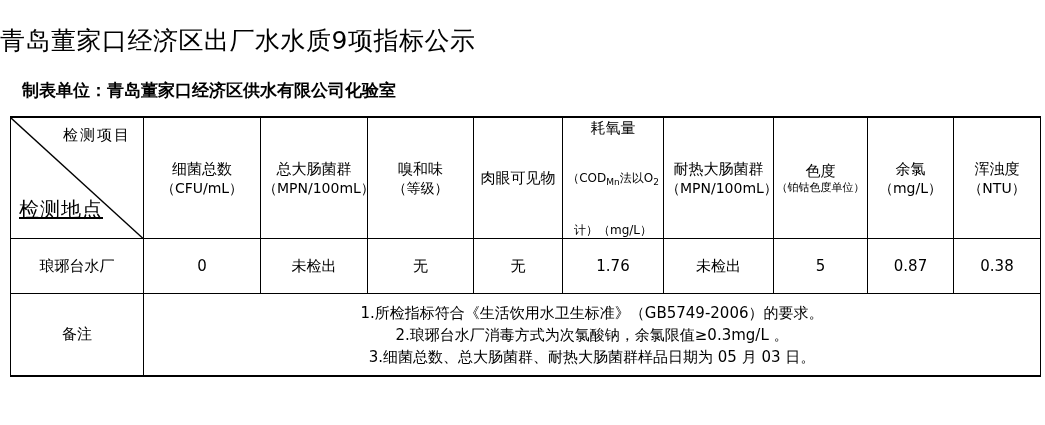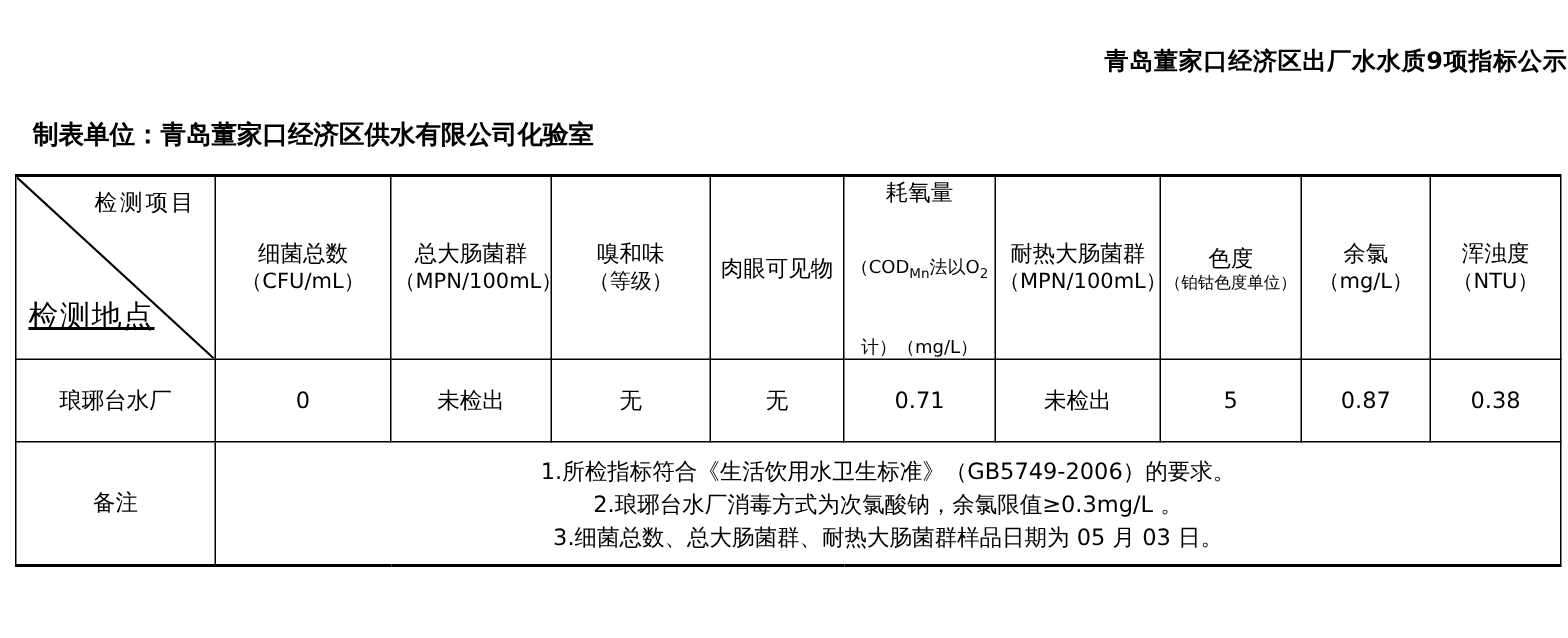--- a/index.html
+++ b/index.html
@@ -7,23 +7,23 @@
     width: 1045px; height: 425px;
     background: #ffffff;
     font-family: "DejaVu Sans", sans-serif;
     color: #000000;
     overflow: hidden;
   }
   .page { position: relative; width: 1045px; height: 425px; }
 
   .page-title {
     margin-top: 25px;
-    text-align: right;
-    font-size: 16px;
-    font-weight: bold;
+    text-align: left;
+    font-size: 25px;
+    font-weight: normal;
     letter-spacing: 0.5px;
     line-height: 31px;
   }
 
   .meta-row {
     margin-top: 25px;
     padding: 0 24px 0 22px;
     display: flex;
     justify-content: space-between;
     font-size: 17px;
@@ -145,21 +145,21 @@
         <div class="hline2">（NTU）</div>
       </td>
     </tr>
 
     <tr class="data-row-1">
       <td>琅琊台水厂</td>
       <td>0</td>
       <td>未检出</td>
       <td>无</td>
       <td>无</td>
-      <td>0.71</td>
+      <td>1.76</td>
       <td>未检出</td>
       <td>5</td>
       <td>0.87</td>
       <td>0.38</td>
     </tr>
 
 
     <tr class="remarks-row">
       <td>备注</td>
       <td class="remarks-cell" colspan="9">

